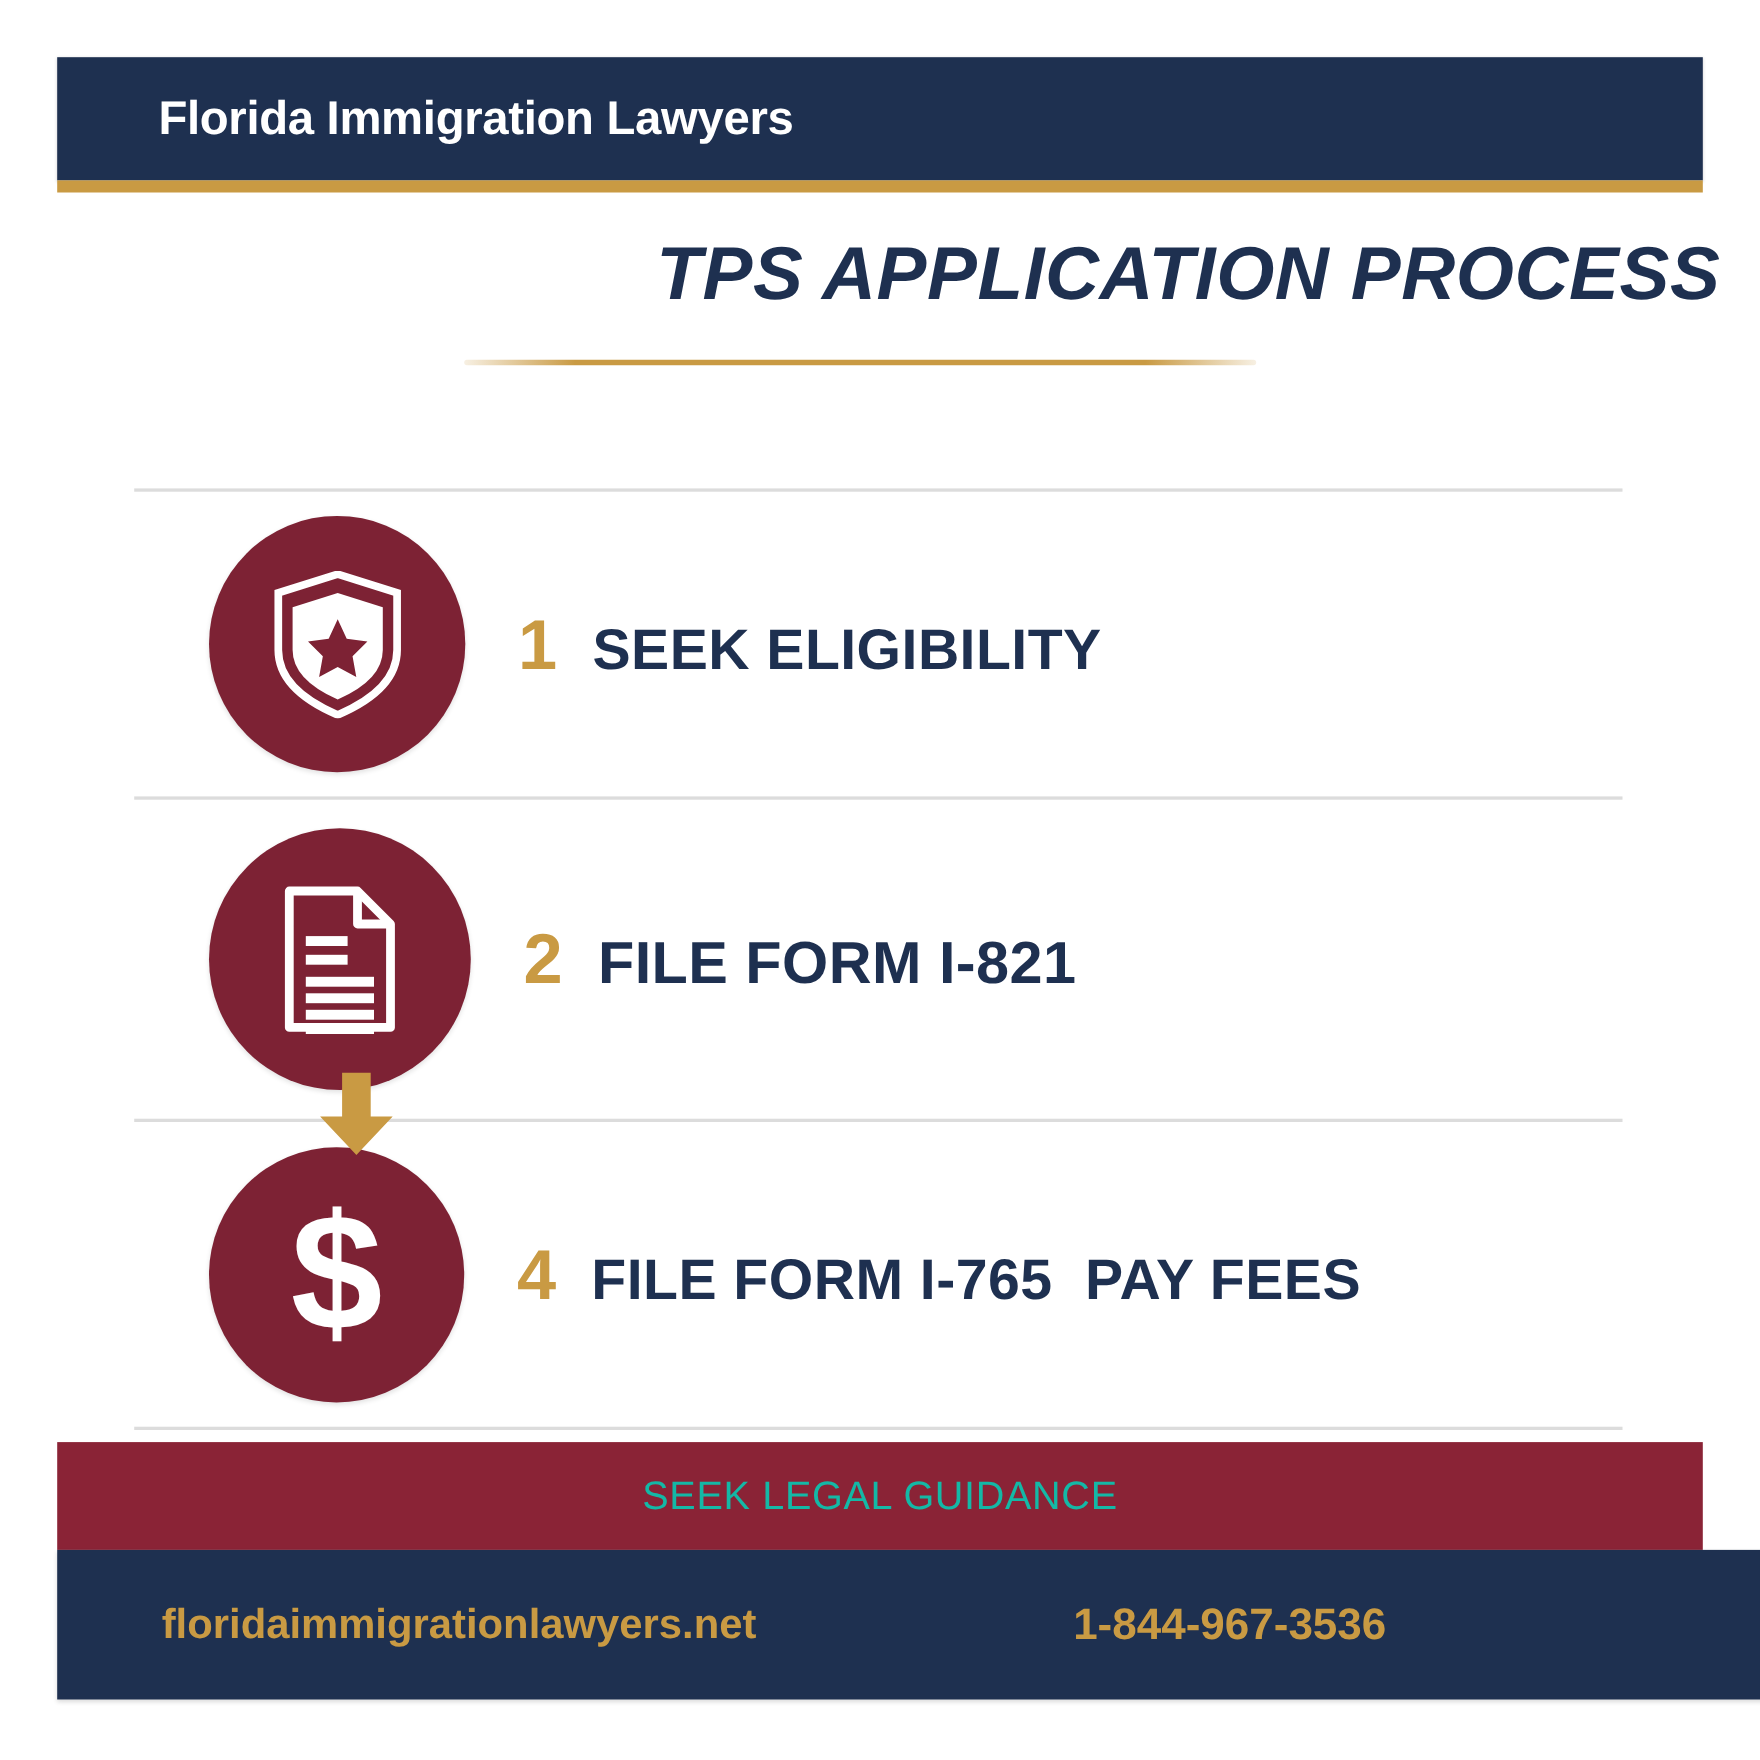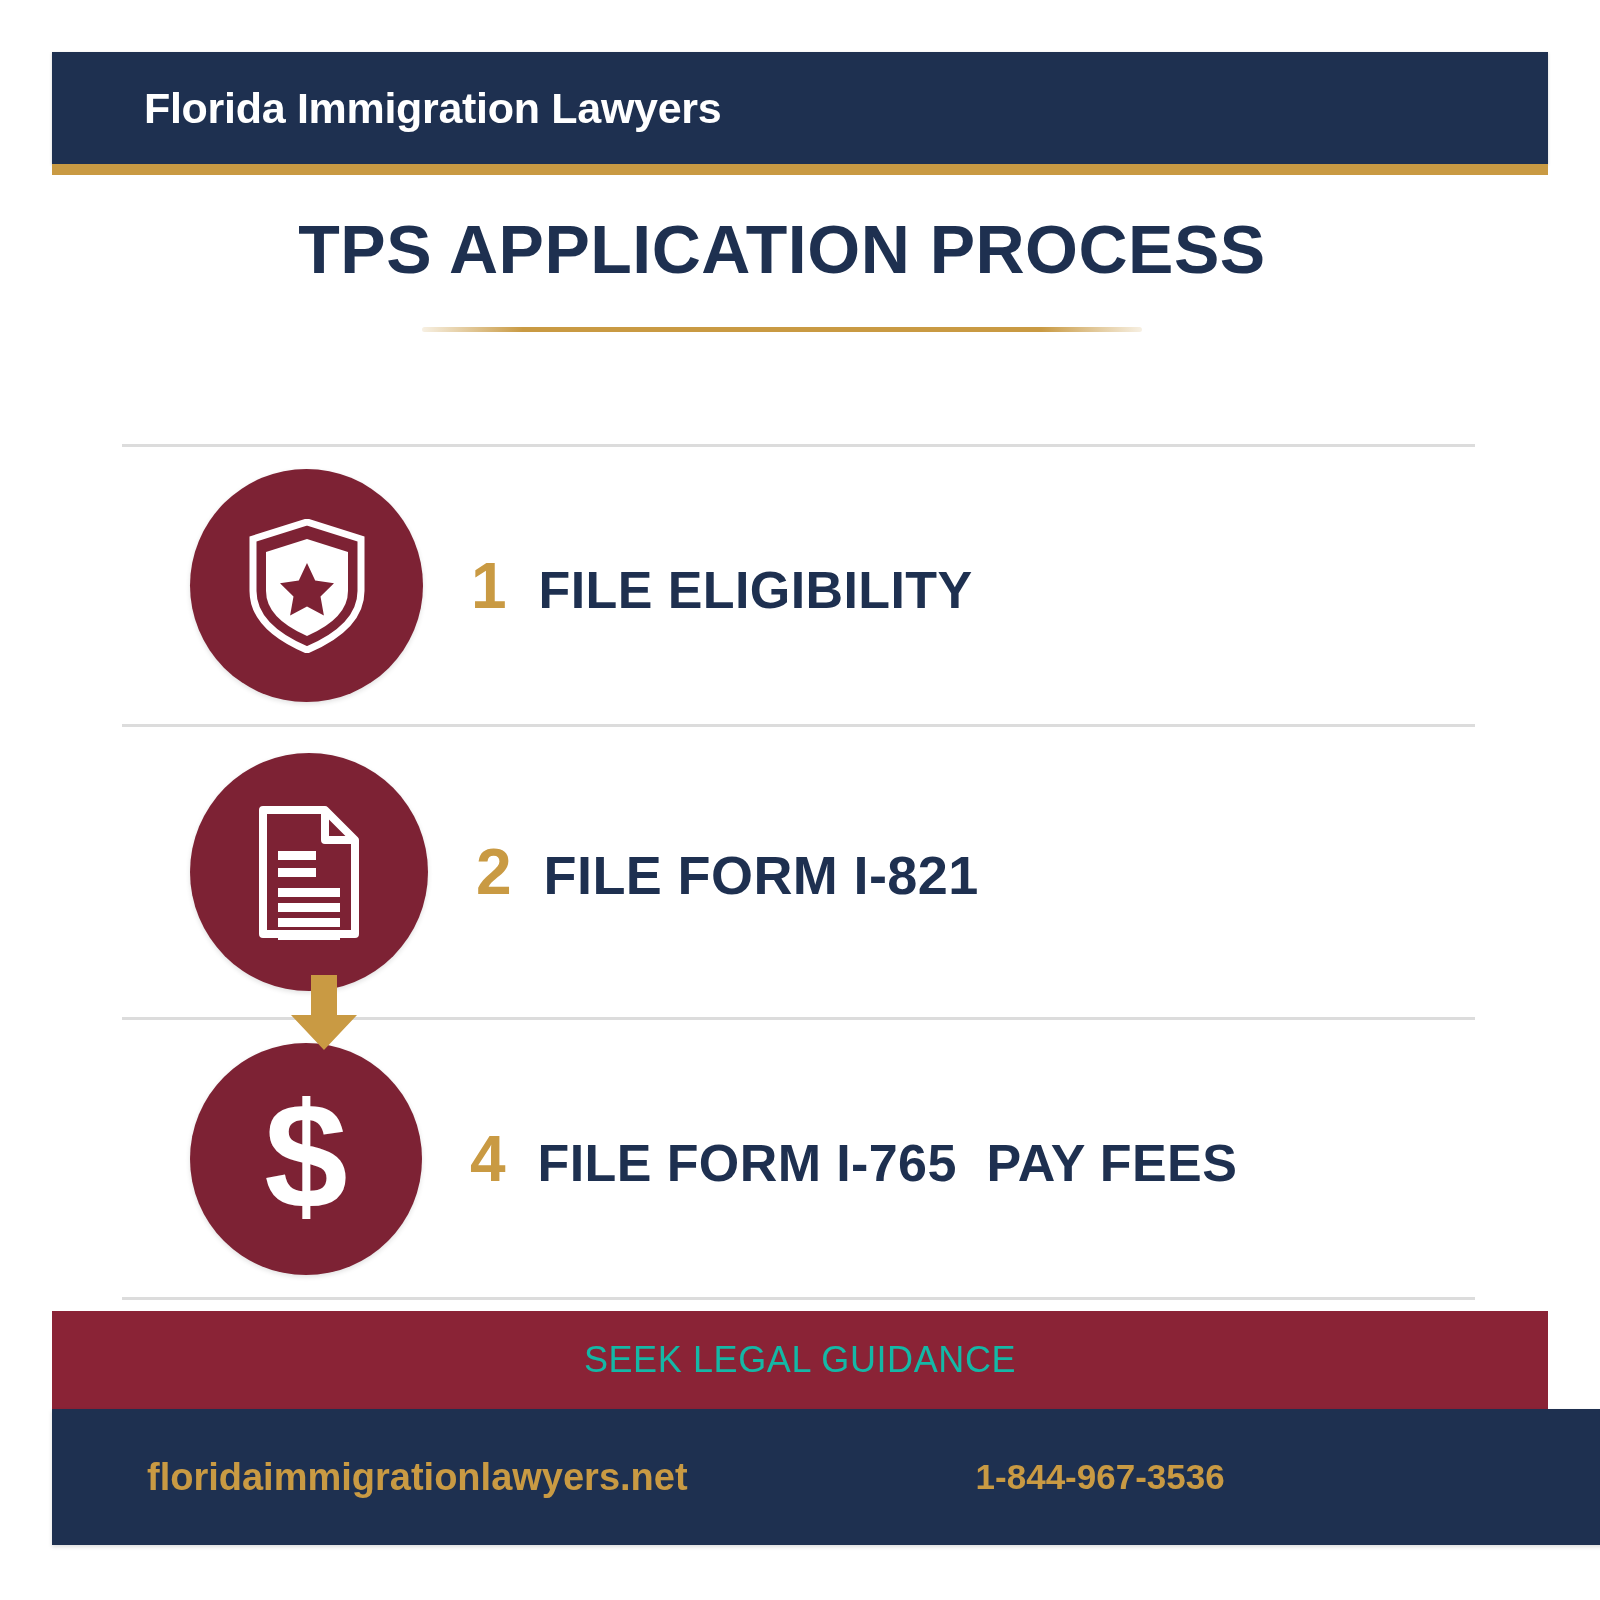--- a/index.html
+++ b/index.html
@@ -51,21 +51,22 @@
     height: 11px;
     background: #c99a43;
   }
 
   
   .title-block {
     position: absolute;
     left: 0;
     top: 215px;
     width: 1564px;
-    text-align: center;
+    text-align: right;
+    font-style: italic;
   }
   .main-title {
     color: #1e3050;
     font-size: 68px;
     font-weight: bold;
     letter-spacing: 0.5px;
     line-height: 1.0;
     white-space: nowrap;
   }
   .title-underline {
@@ -195,21 +196,21 @@
   }
   .footer-site {
     color: #c99a43;
     font-size: 38px;
     font-weight: bold;
     margin-left: 95px;
     white-space: nowrap;
   }
   .footer-phone {
     color: #c99a43;
-    font-size: 35px;
+    font-size: 40px;
     font-weight: bold;
     margin-left: 288px;
     white-space: nowrap;
     text-align: right;
   }
 </style>
 </head>
 <body>
 
 <div class="poster">
@@ -236,21 +237,21 @@
             <path d="M59 3 L113 20 L113 72 Q113 108 59 131 Q5 108 5 72 L5 20 Z" fill="none" stroke="#ffffff" stroke-width="7"></path>
 
             <path d="M59 20 L100 33 L100 72 Q100 99 59 117 Q18 99 18 72 L18 33 Z" fill="#ffffff"></path>
 
             <path d="M59 44 L67.2 61.6 L86 64.2 L72.5 77.6 L75.9 96.4 L59 87.4 L42.1 96.4 L45.5 77.6 L32 64.2 L50.8 61.6 Z" fill="#7d2234"></path>
           </svg>
         </span>
       </div>
       <div class="step-text">
         <span class="step-num">1</span>
-        <span class="step-label">FILE ELIGIBILITY</span>
+        <span class="step-label">SEEK ELIGIBILITY</span>
       </div>
     </div>
 
     <div class="divider"></div>
 
     <div class="step-row row-2">
       <div class="badge">
         <span>
           <svg width="112" height="136" viewBox="0 0 112 136">
 

